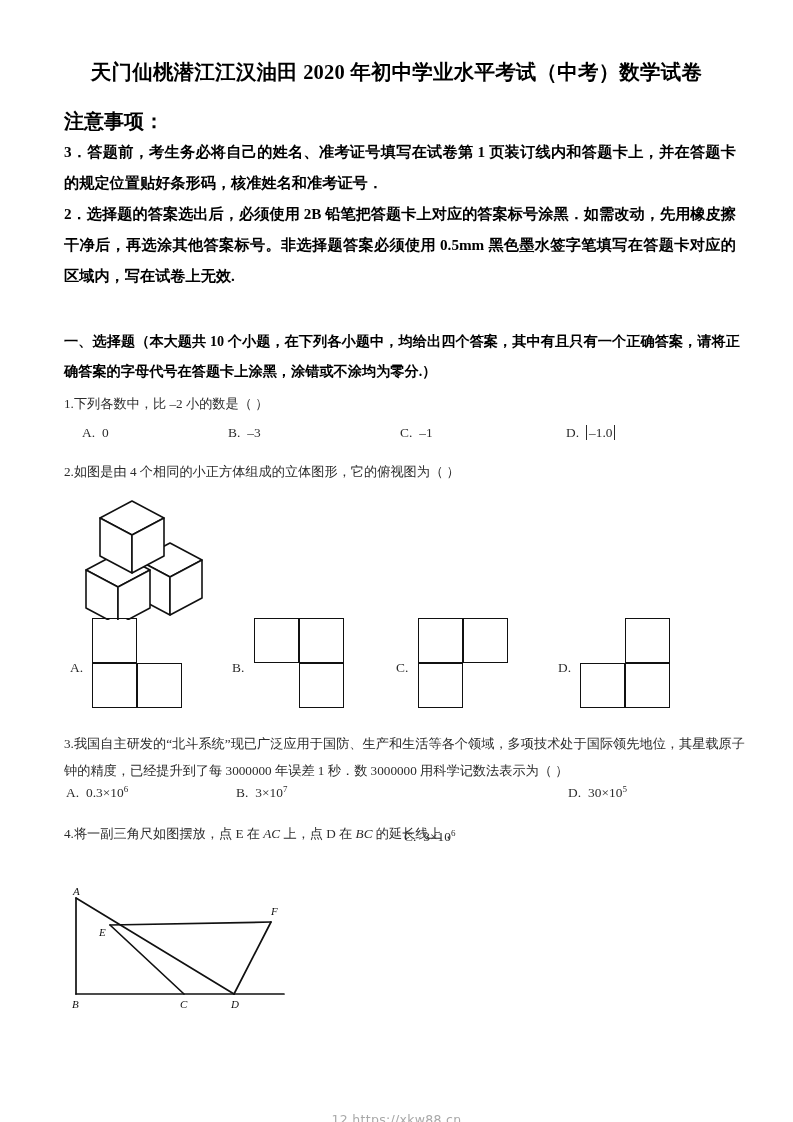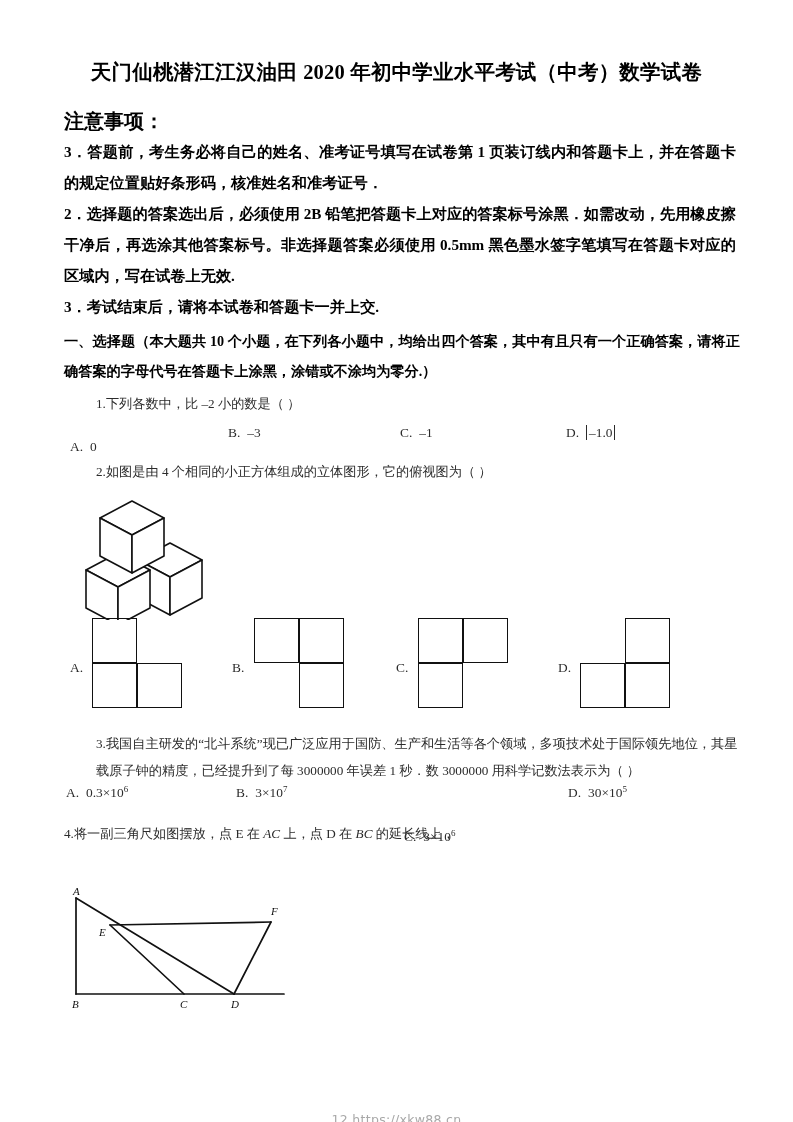--- a/index.html
+++ b/index.html
@@ -65,21 +65,21 @@
     text-align: justify;
   }
   .q {
     position: absolute;
     left: 64px;
     width: 680px;
     font-size: 13.2px;
     line-height: 27px;
     color: #2b2b2b;
   }
-  .q .stem { display: block; margin-left: 32px; }
+  .q .stem { display: block; }
   .opts {
     position: absolute;
     left: 66px;
     width: 684px;
     font-size: 13.4px;
     color: #2b2b2b;
   }
   .opt {
     position: absolute;
     white-space: nowrap;
@@ -156,30 +156,29 @@
 
 <div class="page">
 
   <div class="doc-title">天门仙桃潜江江汉油田 2020 年初中学业水平考试（中考）数学试卷</div>
 
   <div class="notice-head">注意事项：</div>
 
   <div class="notice-block">
     <p class="notice-p">3．答题前，考生务必将自己的姓名、准考证号填写在试卷第 1 页装订线内和答题卡上，并在答题卡的规定位置贴好条形码，核准姓名和准考证号．</p>
     <p class="notice-p">2．选择题的答案选出后，必须使用 2B 铅笔把答题卡上对应的答案标号涂黑．如需改动，先用橡皮擦干净后，再选涂其他答案标号。非选择题答案必须使用 0.5mm 黑色墨水签字笔填写在答题卡对应的区域内，写在试卷上无效.</p>
-    <p class="notice-p">3．考试结束后，请将本试卷和答题卡一并上交.</p>
   </div>
 
   <div class="section-head">一、选择题（本大题共 10 个小题，在下列各小题中，均给出四个答案，其中有且只有一个正确答案，请将正确答案的字母代号在答题卡上涂黑，涂错或不涂均为零分.）</div>
 
   <div class="q" style="top:390px;">
     <span class="stem">1.下列各数中，比 –2 小的数是（        ）</span>
   </div>
   <div class="opts" style="top:425px; height:26px;">
-    <span class="opt" style="left:4px;margin-top:14px;">
+    <span class="opt" style="left:16px;">
       <span class="lbl">A.</span><span>0</span>
     </span>
     <span class="opt" style="left:162px;">
       <span class="lbl">B.</span><span>–3</span>
     </span>
     <span class="opt" style="left:334px;">
       <span class="lbl">C.</span><span>–1</span>
     </span>
     <span class="opt" style="left:500px;">
       <span class="lbl">D.</span><span class="abs-bar">–1.0</span>

